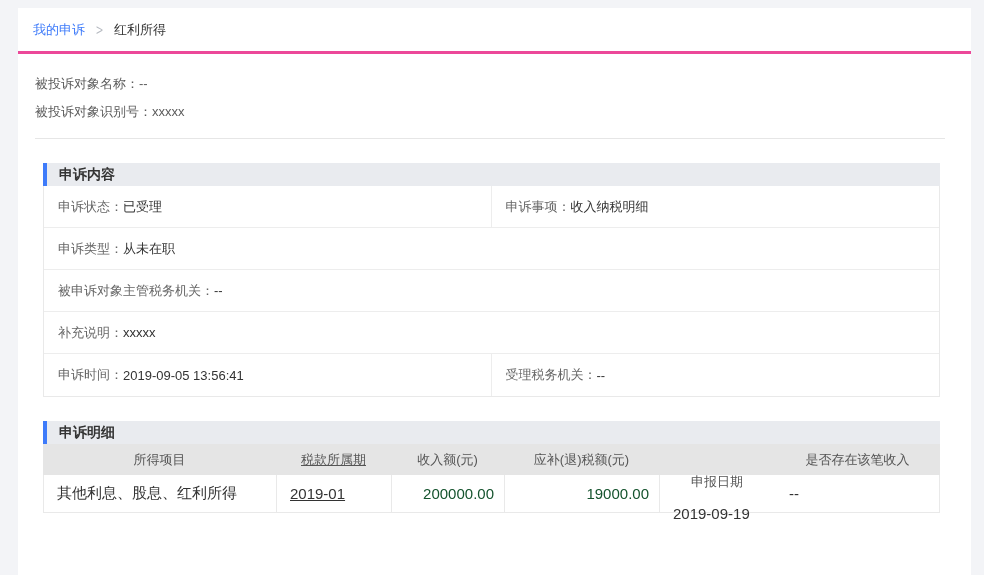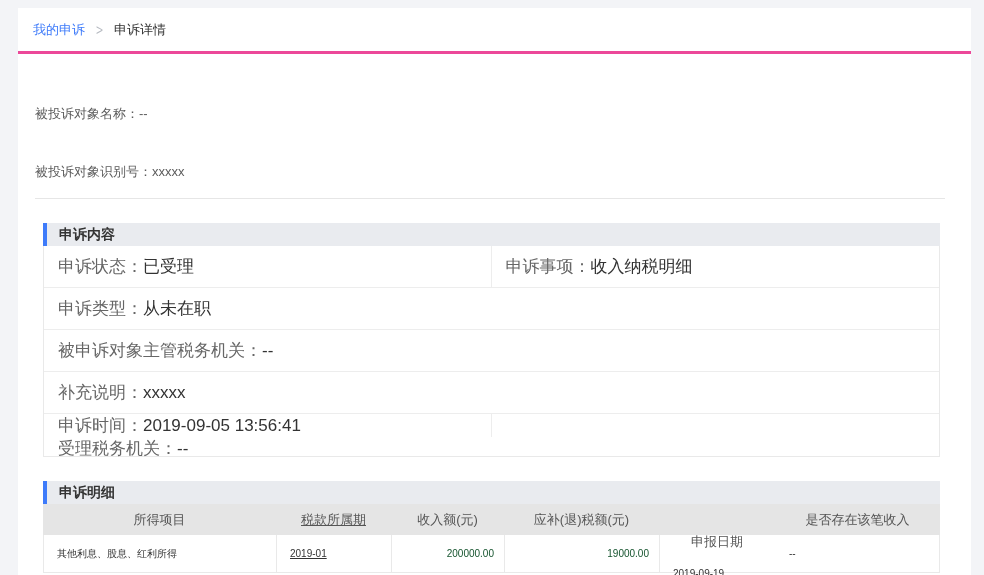--- a/index.html
+++ b/index.html
@@ -27,21 +27,21 @@
   }
   .crumb-link { color: #3e7bfa; cursor: pointer; }
   .crumb-sep { color: #b5b9c0; margin: 0 11px; font-size: 12px; transform: scaleY(1.25); display: inline-block; }
   .crumb-current { color: #333; }
   
   .info-block {
     padding: 16px 0 0 17px;
     font-size: 13px;
     color: #5c5c5c;
   }
-  .info-line { line-height: 28px; margin-top: 30px; }
+  .info-line { line-height: 28px; }
   .hr-divider {
     border: none;
     border-top: 1px solid #e6e6e6;
     margin: 12px 26px 0 17px;
   }
   
   .panel { margin: 23px 31px 0 25px; }
   .panel-2 { margin-top: 24px; }
   .panel-title {
     height: 23px;
@@ -57,23 +57,23 @@
   }
   .panel-body {
     border: 1px solid #e9e9e9;
     border-top: none;
   }
   .p-row {
     height: 42px;
     display: flex;
     align-items: stretch;
     border-bottom: 1px solid #ededed;
-    font-size: 17px;
-  }
-  .p-row:last-child { border-bottom: none; flex-direction: column; }
+    font-size: 13px;
+  }
+  .p-row:last-child { border-bottom: none; }
   .p-cell {
     display: flex;
     align-items: center;
     padding-left: 14px;
     width: 100%;
   }
   .p-cell.half { width: 50%; }
   .p-cell.half.first { border-right: 1px solid #ededed; }
   .lbl { color: #666; }
   .val { color: #333; }
@@ -88,21 +88,21 @@
   .th {
     display: flex;
     align-items: center;
     justify-content: center;
   }
   .tbl-row {
     display: flex;
     height: 38px;
     border: 1px solid #e9e9e9;
     border-top: none;
-    font-size: 10px;
+    font-size: 15px;
     color: #333;
     background: #fff;
   }
   .td {
     display: flex;
     align-items: center;
     border-right: 1px solid #e9e9e9;
     padding: 0 13px;
   }
   .td:last-child { border-right: none; }
@@ -116,21 +116,21 @@
   .c6 { width: 165px; flex: 1; }
 </style>
 </head>
 <body>
 
 <div class="card">
 
   <div class="breadcrumb-bar">
     <span class="crumb-link">我的申诉</span>
     <span class="crumb-sep">&gt;</span>
-    <span class="crumb-current">申诉详情</span>
+    <span class="crumb-current">红利所得</span>
   </div>
 
   <div class="info-block">
     <div class="info-line">
       <span>被投诉对象名称</span><span>：</span><span>--</span>
     </div>
     <div class="info-line">
       <span>被投诉对象识别号</span><span>：</span><span>xxxxx</span>
     </div>
   </div>

